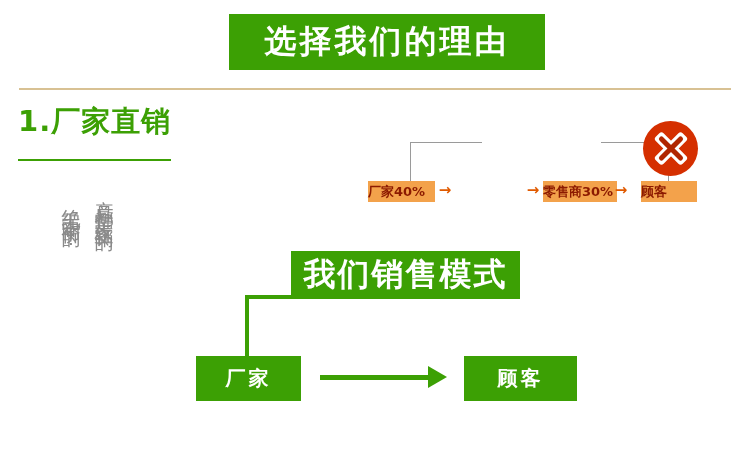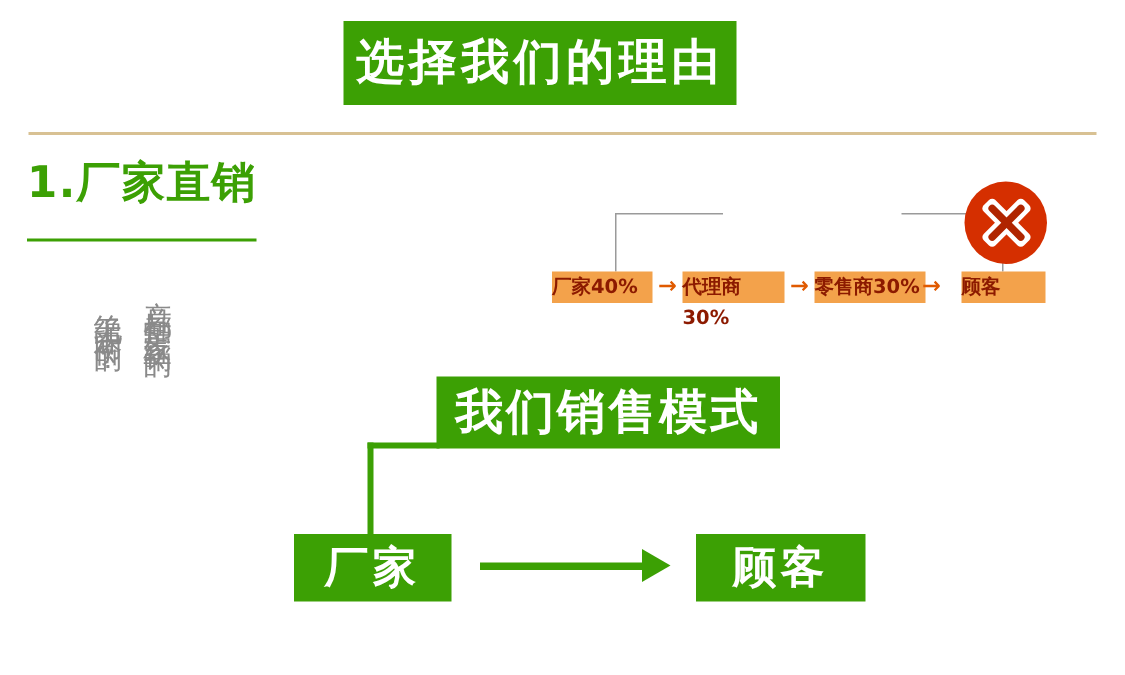--- a/index.html
+++ b/index.html
@@ -1,20 +1,20 @@
 <!DOCTYPE html>
 <html><head>
 <meta charset="utf-8">
 <style>
   html,body { margin:0; padding:0; background:#ffffff; }
   body { font-family:"DejaVu Sans","Liberation Sans",sans-serif; }
   .stage { position:relative; width:750px; height:450px; background:#ffffff; overflow:hidden; }
 
   
-  .banner { position:absolute; left:229px; top:14px; width:262px; height:56px;
+  .banner { position:absolute; left:229px; top:14px; width:316px; height:56px;
             background:#3ca004; color:#ffffff; font-size:32px; font-weight:bold;
             letter-spacing:3px; display:flex; align-items:center; justify-content:center; }
 
   .divider { position:absolute; left:19px; top:88px; width:712px; height:2px; background:#d8c193; }
 
   .section-title { position:absolute; left:18px; top:102px; color:#3ca004; font-size:29px;
                    font-weight:bold; letter-spacing:1px; border-bottom:2px solid #3ca004; padding-bottom:17px; }
 
   
   .vcol { position:absolute; writing-mode:vertical-rl; color:#8a8a8a; font-size:19px;
@@ -45,21 +45,21 @@
   .no-icon .t1,.no-icon .t2 { width:32px; height:5px; background:#b02500; margin:-2.5px 0 0 -16px; }
   .no-icon .t1 { transform:rotate(45deg); }
   .no-icon .t2 { transform:rotate(-45deg); }
 
   
   .our-box { position:absolute; left:291px; top:251px; width:229px; height:48px;
              background:#3ca004; color:#ffffff; font-size:32px; font-weight:bold;
              letter-spacing:2px; display:flex; align-items:center; justify-content:center; }
   .greenline { position:absolute; background:#3ca004; }
   .node { position:absolute; top:356px; height:45px; background:#3ca004; color:#ffffff;
-          font-size:29px; font-weight:bold; letter-spacing:3px;
+          font-size:20px; font-weight:bold; letter-spacing:3px;
           display:flex; align-items:center; justify-content:center; }
   .node.factory { left:196px; width:105px; }
   .node.customer { left:464px; width:113px; }
   .arrow-shaft { position:absolute; left:320px; top:375px; width:110px; height:5px; background:#3ca004; }
   .arrow-head { position:absolute; left:428px; top:366px; width:0; height:0;
                 border-top:11px solid transparent; border-bottom:11px solid transparent;
                 border-left:19px solid #3ca004; }
 </style>
 </head>
 <body>
@@ -78,21 +78,20 @@
   <div class="vcol vcol2">绝无中间价的！</div>
 
   <div class="gline h" style="left:410px;top:142px;width:72px"></div>
   <div class="gline v" style="left:410px;top:142px;height:39px"></div>
   <div class="gline h" style="left:601px;top:142px;width:67px"></div>
   <div class="gline v" style="left:668px;top:142px;height:39px"></div>
 
 
   <div class="step" style="left:368px;width:67px">厂家40%</div>
   <span class="flow-arrow" style="left:436px">→</span>
-  <div class="step" style="left:455px;width:68px">代理商30%</div>
   <span class="flow-arrow" style="left:524px">→</span>
   <div class="step" style="left:543px;width:74px">零售商30%</div>
   <span class="flow-arrow" style="left:612px">→</span>
   <div class="step" style="left:641px;width:56px">顾客</div>
 
   <div class="no-icon">
     <span class="bar b1"></span>
     <span class="bar b2"></span>
     <span class="bar t1"></span>
     <span class="bar t2"></span>

